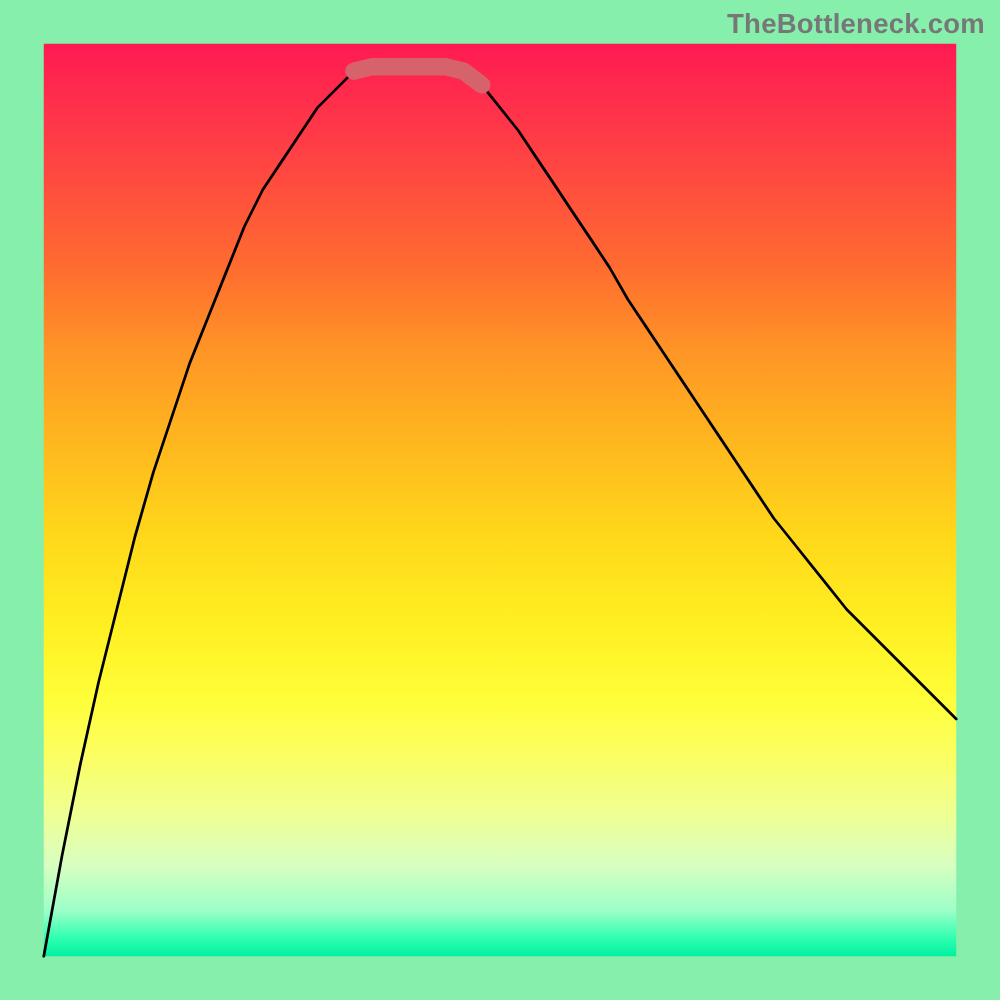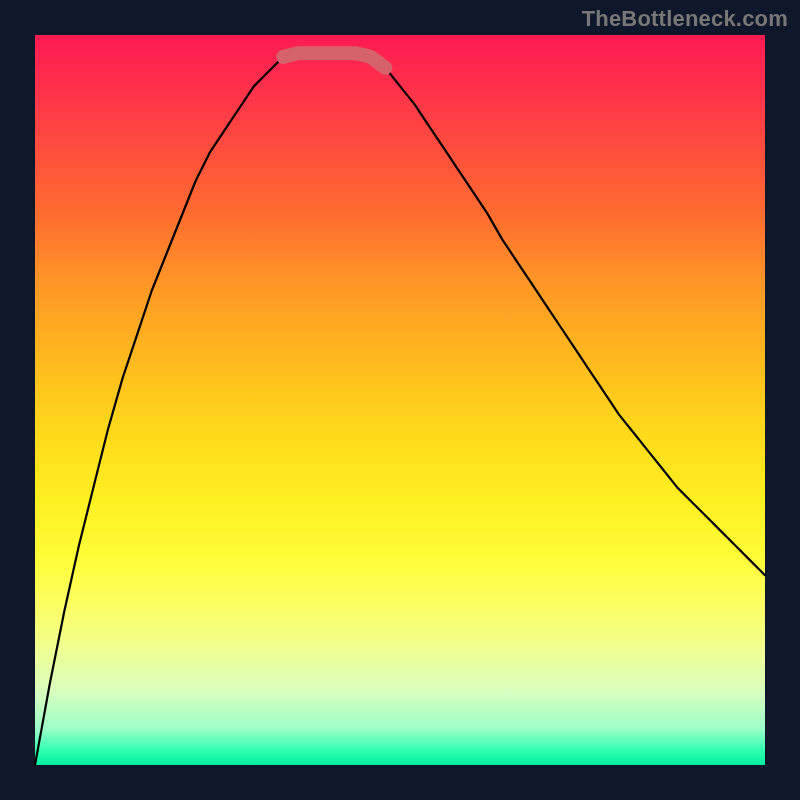--- a/index.html
+++ b/index.html
@@ -9,21 +9,21 @@
     height: 800px;
     background: #000;
     overflow: hidden;
   }
   .frame {
     position: absolute;
     top: 0;
     left: 0;
     width: 800px;
     height: 800px;
-    background: #0f172a;
+    background: #86efac;
   }
   .plot {
     position: absolute;
     top: 35px;
     left: 35px;
     width: 730px;
     height: 730px;
     background: linear-gradient(to bottom,
       #ff1a52 0%,
       #ff3a47 10%,

